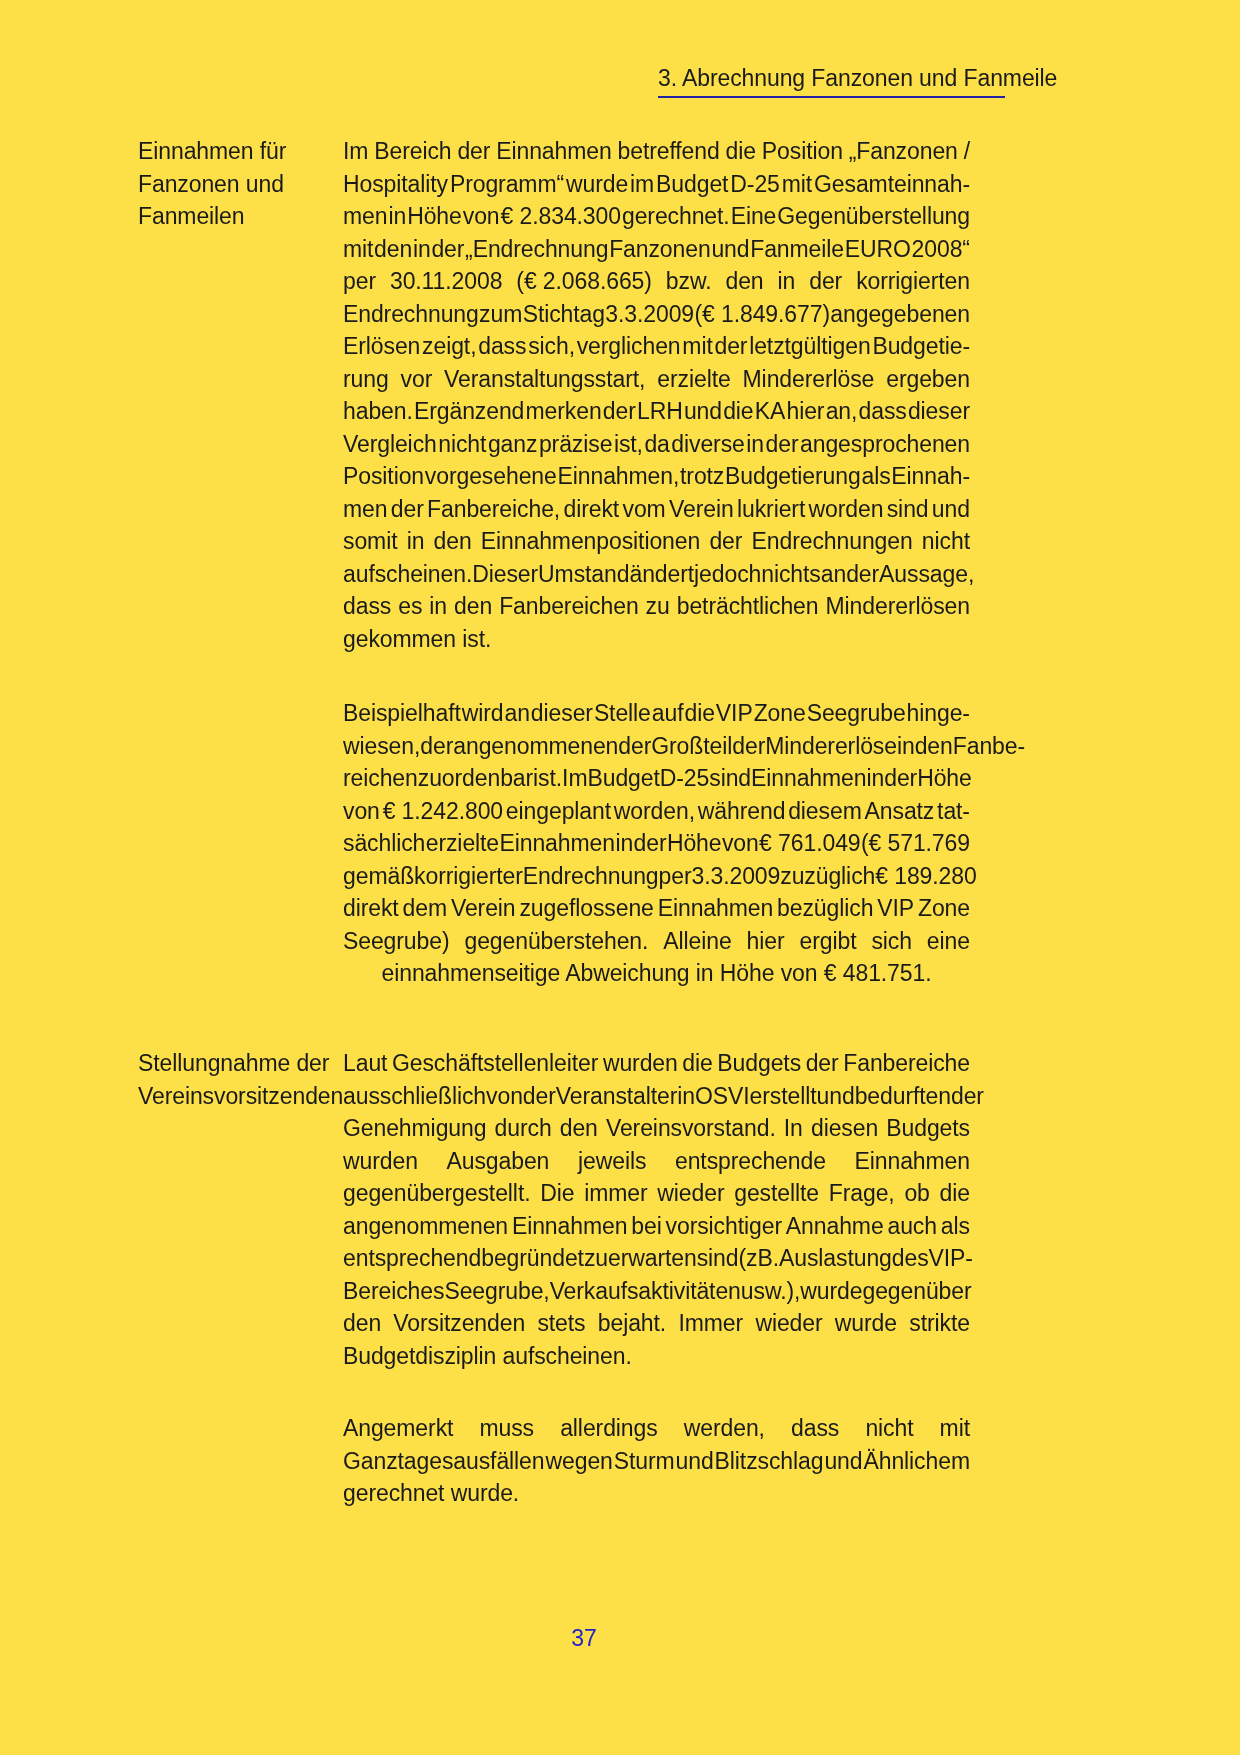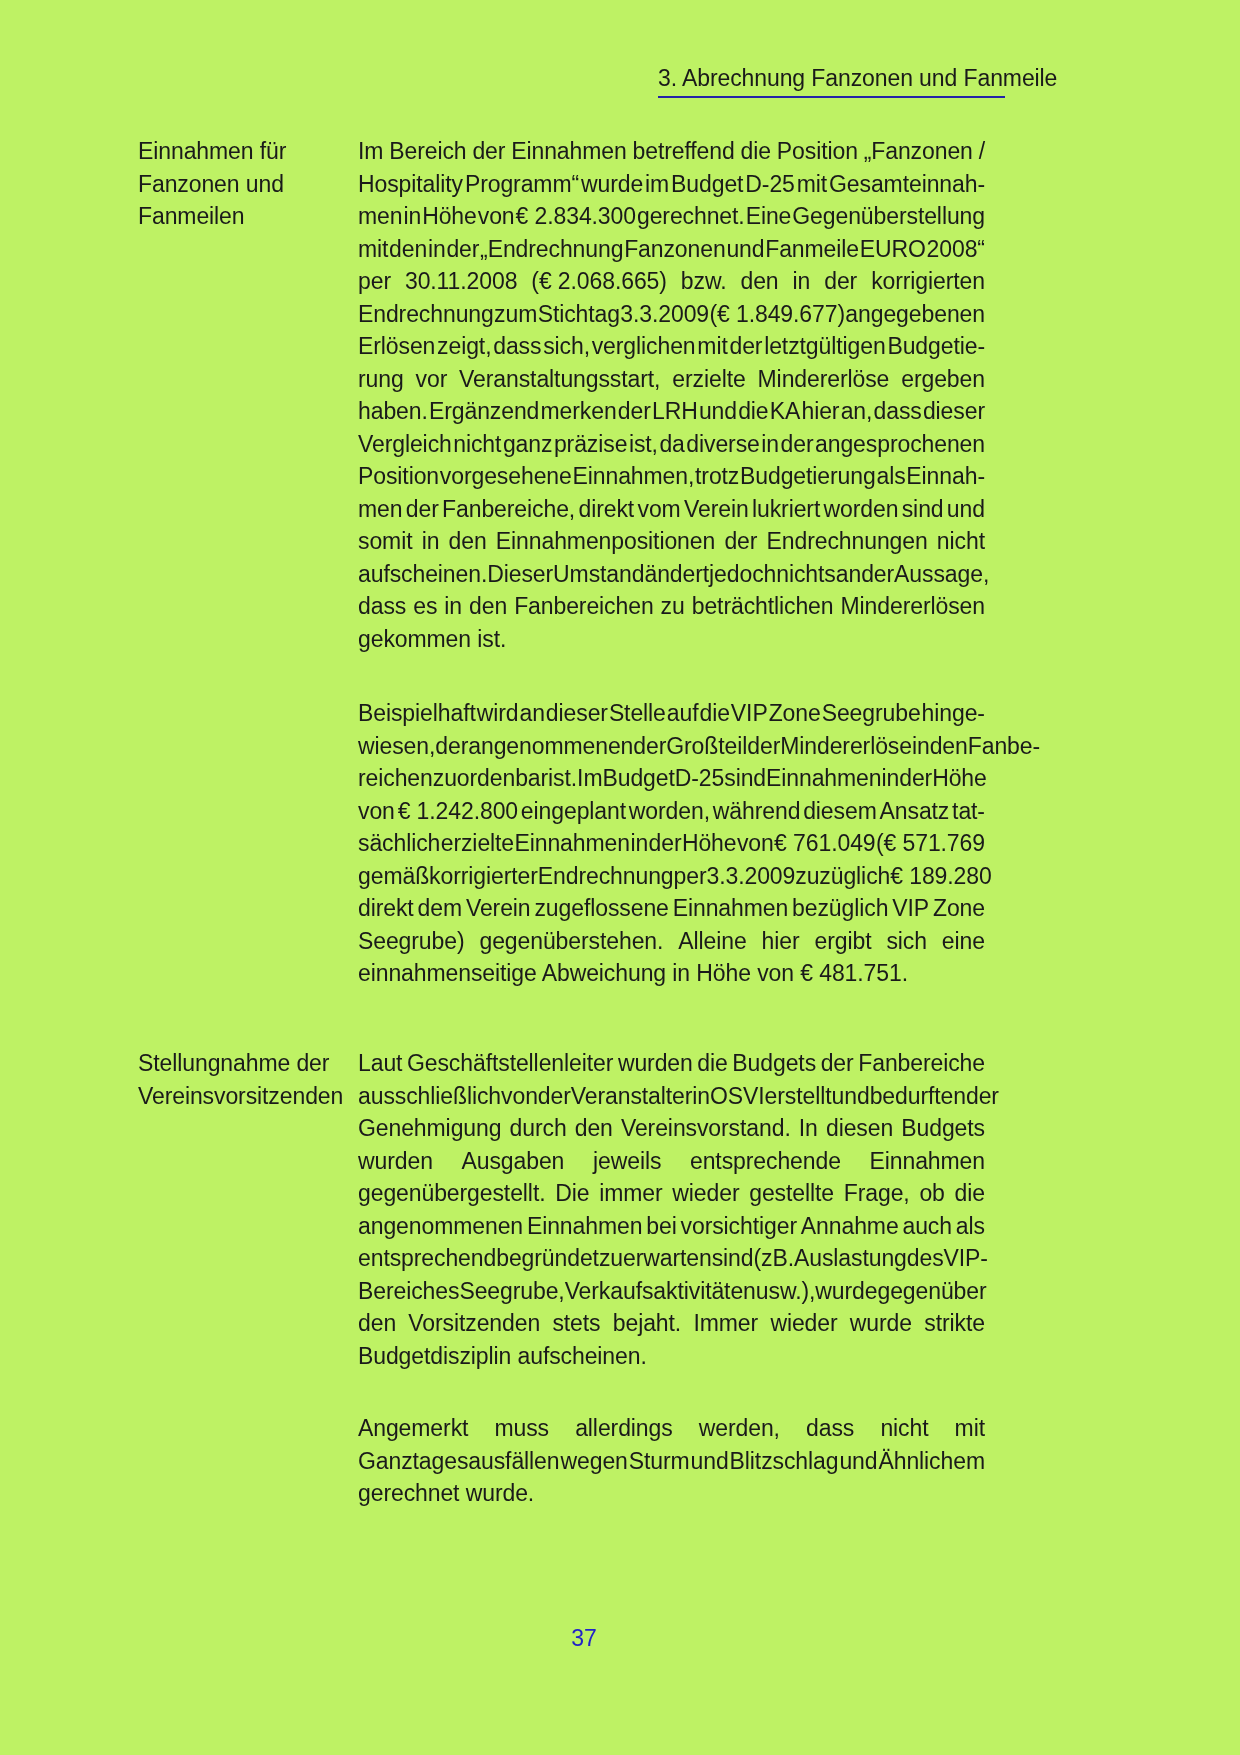--- a/index.html
+++ b/index.html
@@ -2,43 +2,43 @@
 <html><head>
 <meta charset="utf-8">
 <style>
   html, body { margin:0; padding:0; background:#ffffff; overflow:hidden; }
   body {
     width:1240px; height:1755px; position:relative;
     font-family:"Liberation Sans","DejaVu Sans",sans-serif;
     color:#1a1a1a;
     -webkit-font-smoothing:antialiased;
   }
-  .page { position:absolute; inset:0; background:#bef264;padding-left:36px; }
+  .page { position:absolute; inset:0; background:#fde047;padding-left:36px; }
 
   .header-block {
     position:absolute; top:64px; left:658px; width:347px;
     font-size:23px; line-height:28px; letter-spacing:-0.1px;
     text-align:center; padding-bottom:4px;
     border-bottom:2px solid #2323a8; white-space:nowrap;
   }
 
   .margin-label {
     position:absolute; left:138px; width:235px;
     font-size:23px; line-height:32.5px; letter-spacing:-0.1px;
     white-space:nowrap;
   }
   .margin-label.l0 { top:135px; }
   .margin-label.l1 { top:1047px; }
 
   .para {
-    position:absolute; left:358px; width:627px;
+    position:absolute; left:343px; width:627px;
     font-size:23px; line-height:32.5px; letter-spacing:-0.1px;
   }
   .para.p0 { top:135px; }
-  .para.p1 { top:697px; }
+  .para.p1 { top:697px;text-align:center; }
   .para.p2 { top:1047px; }
   .para.p3 { top:1412px; }
 
   .line { height:32.5px; white-space:nowrap; }
   .line.just { display:flex; justify-content:space-between; white-space:normal; }
   .line.just span { white-space:nowrap; }
 
   .page-number {
     position:absolute; top:1624px; left:0; width:1168px;
     text-align:center; font-size:23px; line-height:28px;

